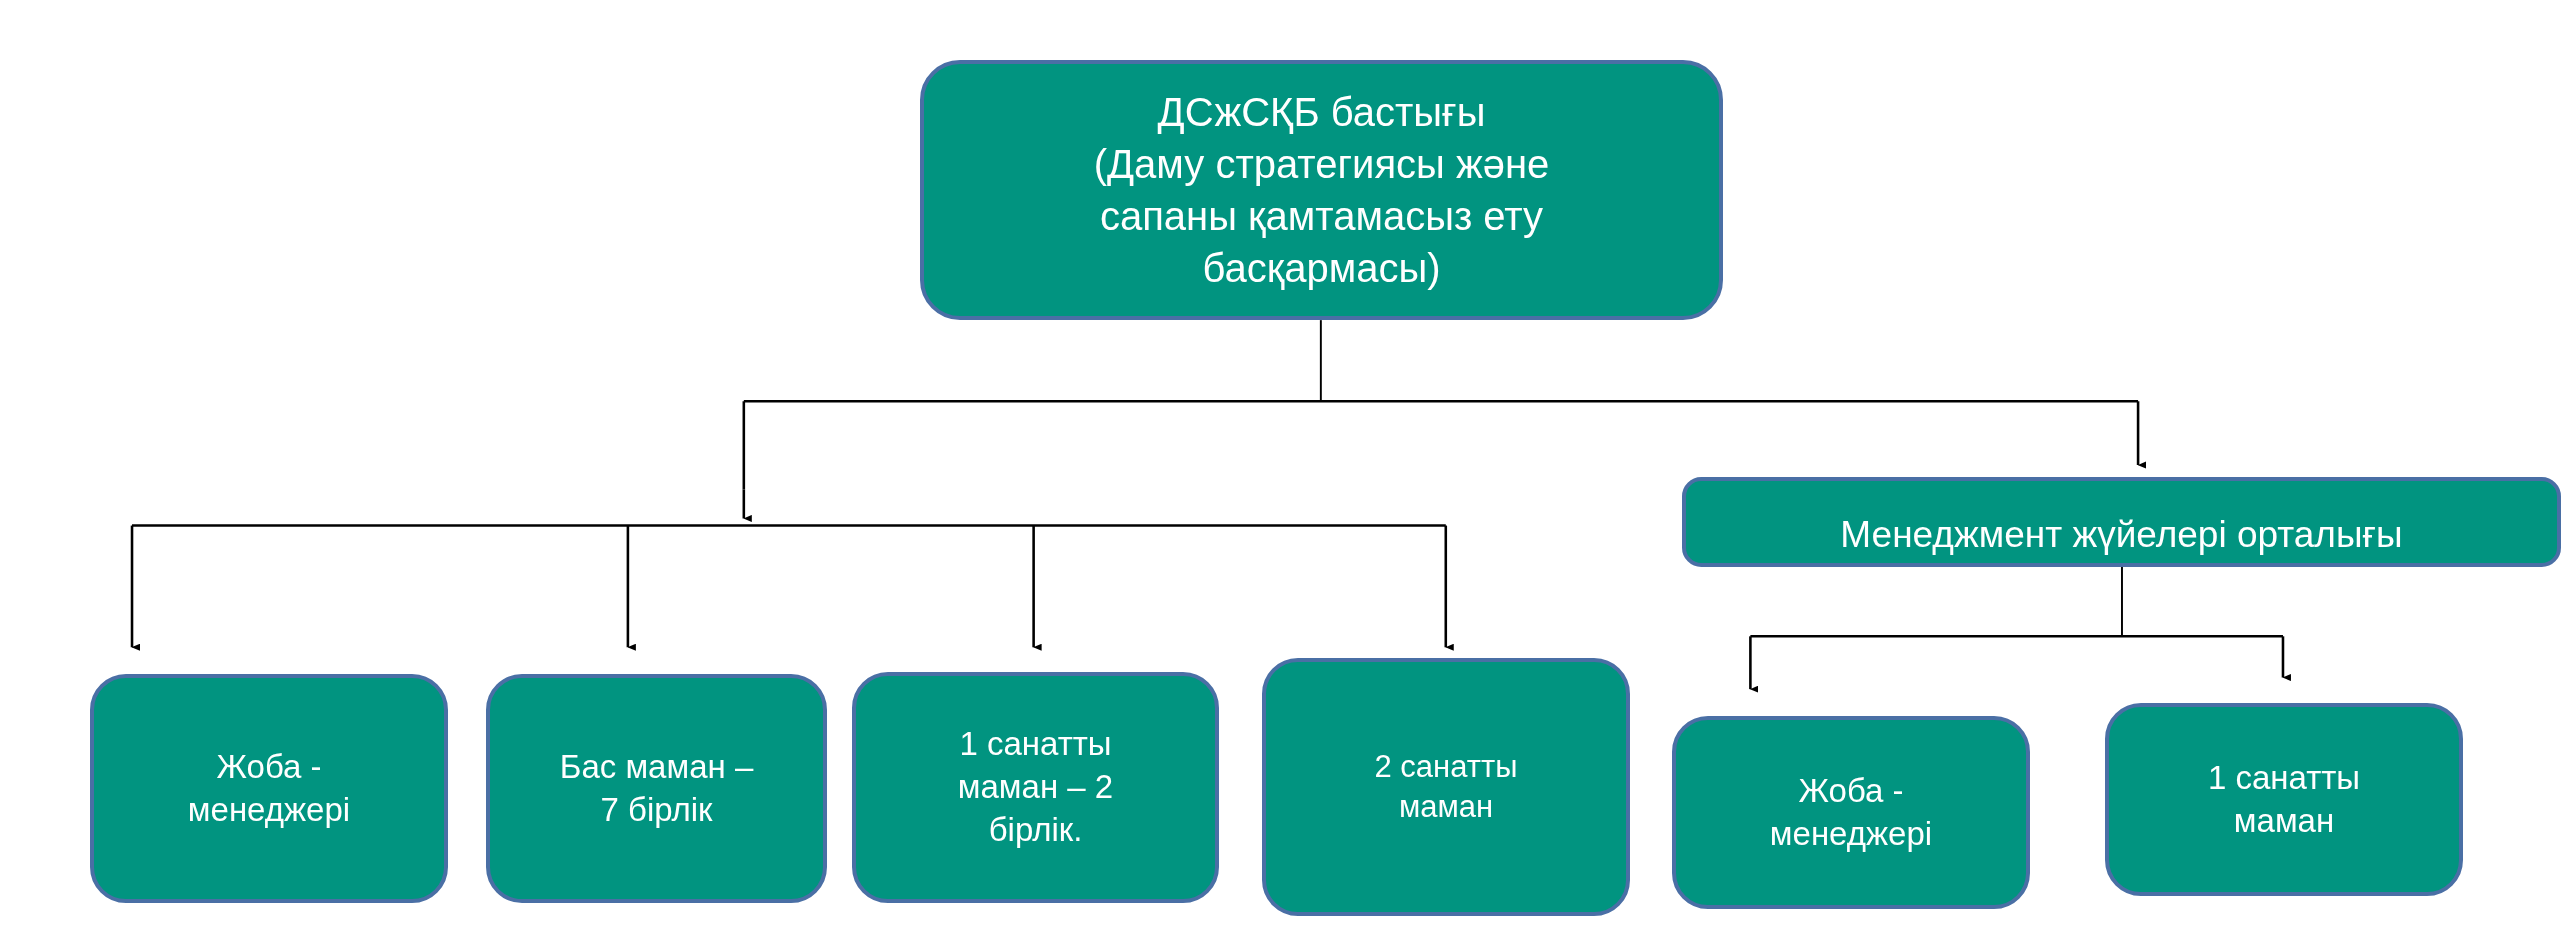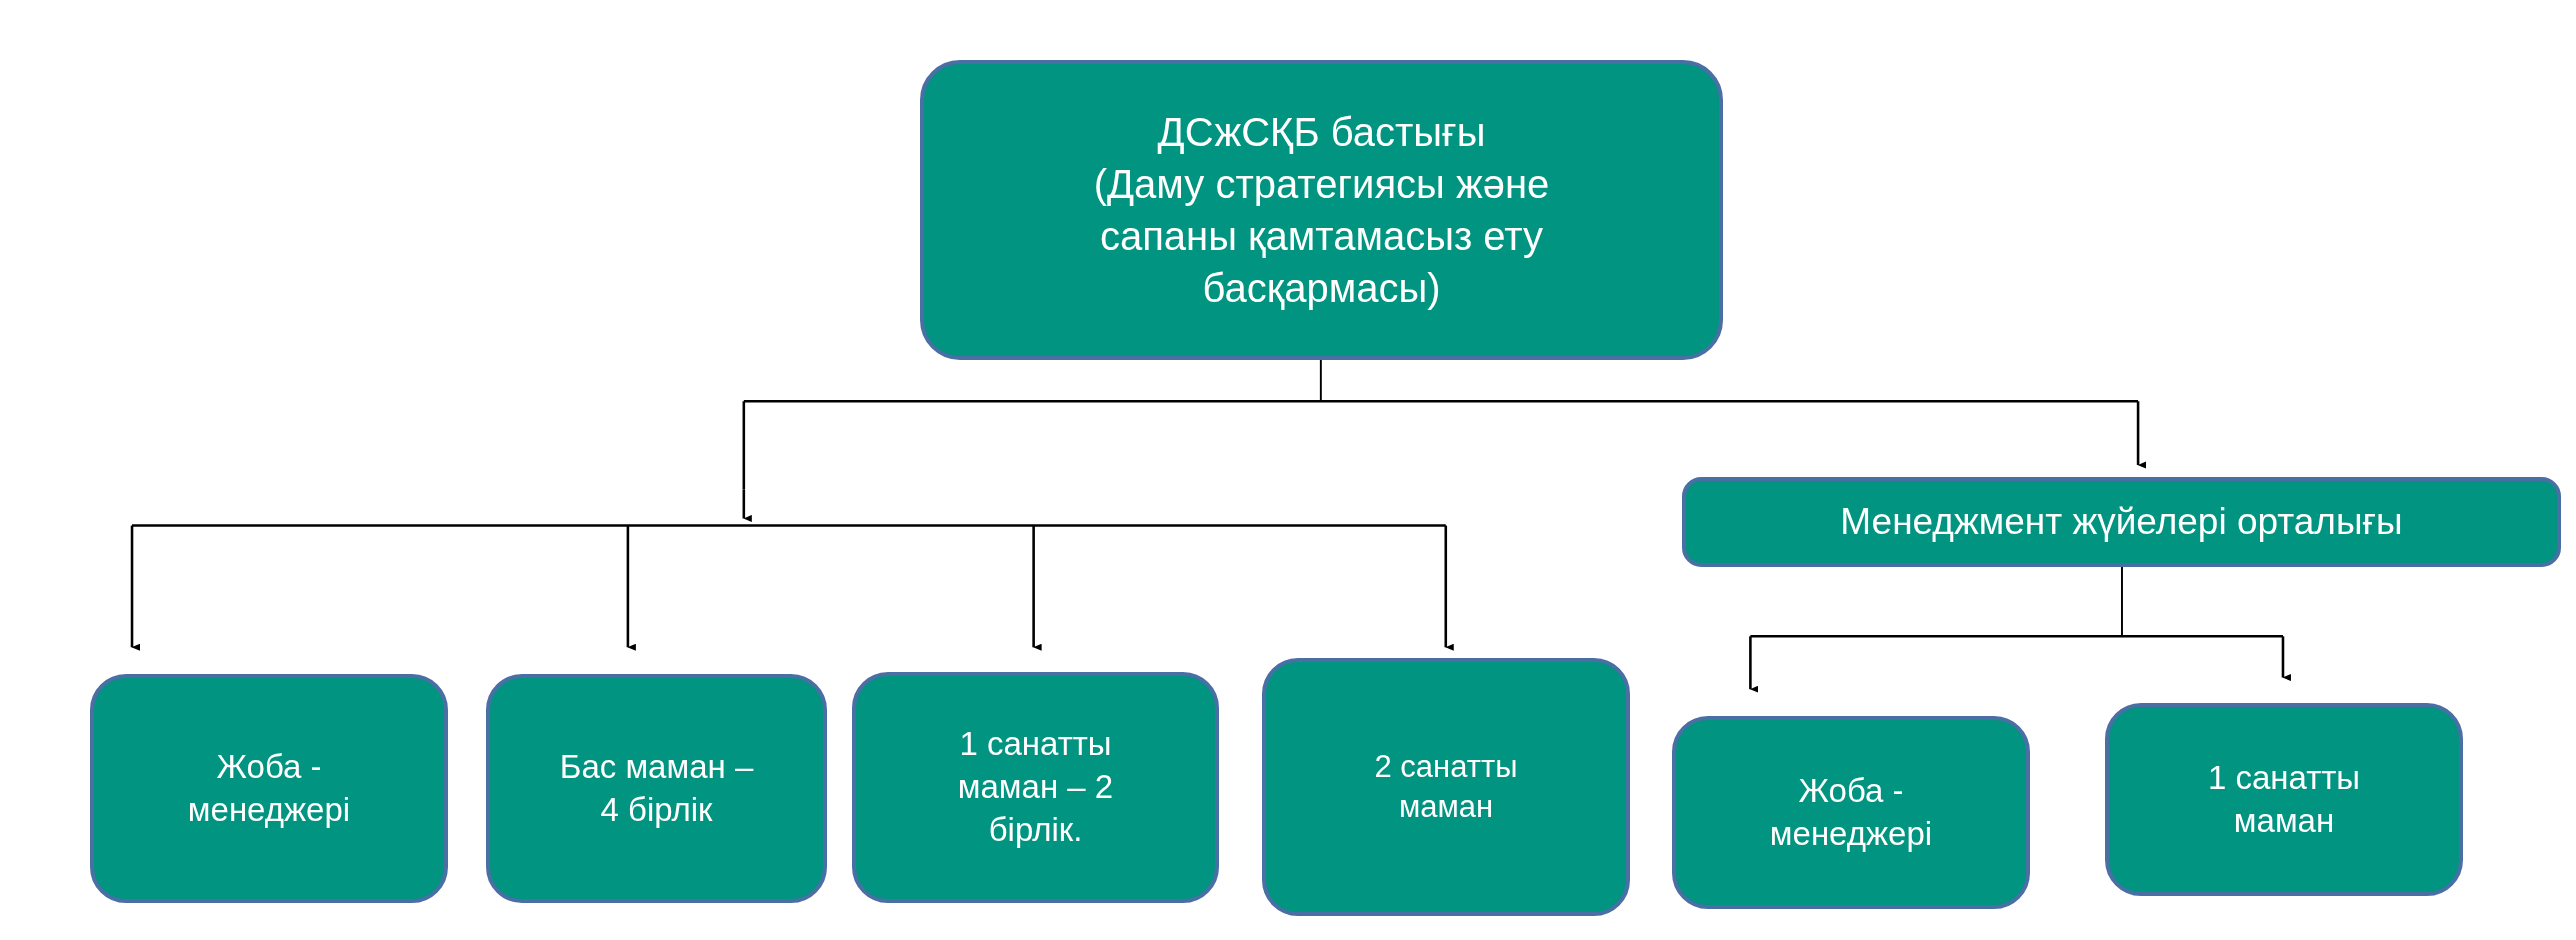--- a/index.html
+++ b/index.html
@@ -43,28 +43,29 @@
     padding: 3.9px 11.6px;
     -webkit-font-smoothing: antialiased;
   }
   .node .label {
     display: block;
     width: 100%;
     white-space: pre-line;
   }
   
   #node-root {
-    left: 920px;  top: 60px;   width: 803px; height: 300px;
+    left: 920px;  top: 60px;   width: 803px; height: 260px;
     font-size: 40px;
     border-radius: 40px;
   }
   #node-mgmt-center {
     left: 1682px;  top: 477px;  width: 879px; height: 90px;
     font-size: 37px;
     border-radius: 19.3px;
+    align-items: flex-end;
   }
   #node-project-manager {
     left: 90px;   top: 674px; width: 358px;  height: 229px;
     font-size: 33px;
   }
   #node-chief-specialist {
     left: 486px;   top: 674px; width: 341px;  height: 229px;
     font-size: 33px;
   }
   #node-cat1-specialist {
@@ -138,21 +139,21 @@
     <span class="label">Менеджмент жүйелері орталығы</span>
   </div>
 
   <div class="node" id="node-project-manager">
     <span class="label">Жоба -
 менеджері</span>
   </div>
 
   <div class="node" id="node-chief-specialist">
     <span class="label">Бас маман –
-4 бірлік</span>
+7 бірлік</span>
   </div>
 
   <div class="node" id="node-cat1-specialist">
     <span class="label">1 санатты
 маман – 2
 бірлік.</span>
   </div>
 
   <div class="node" id="node-cat2-specialist">
     <span class="label">2 санатты

